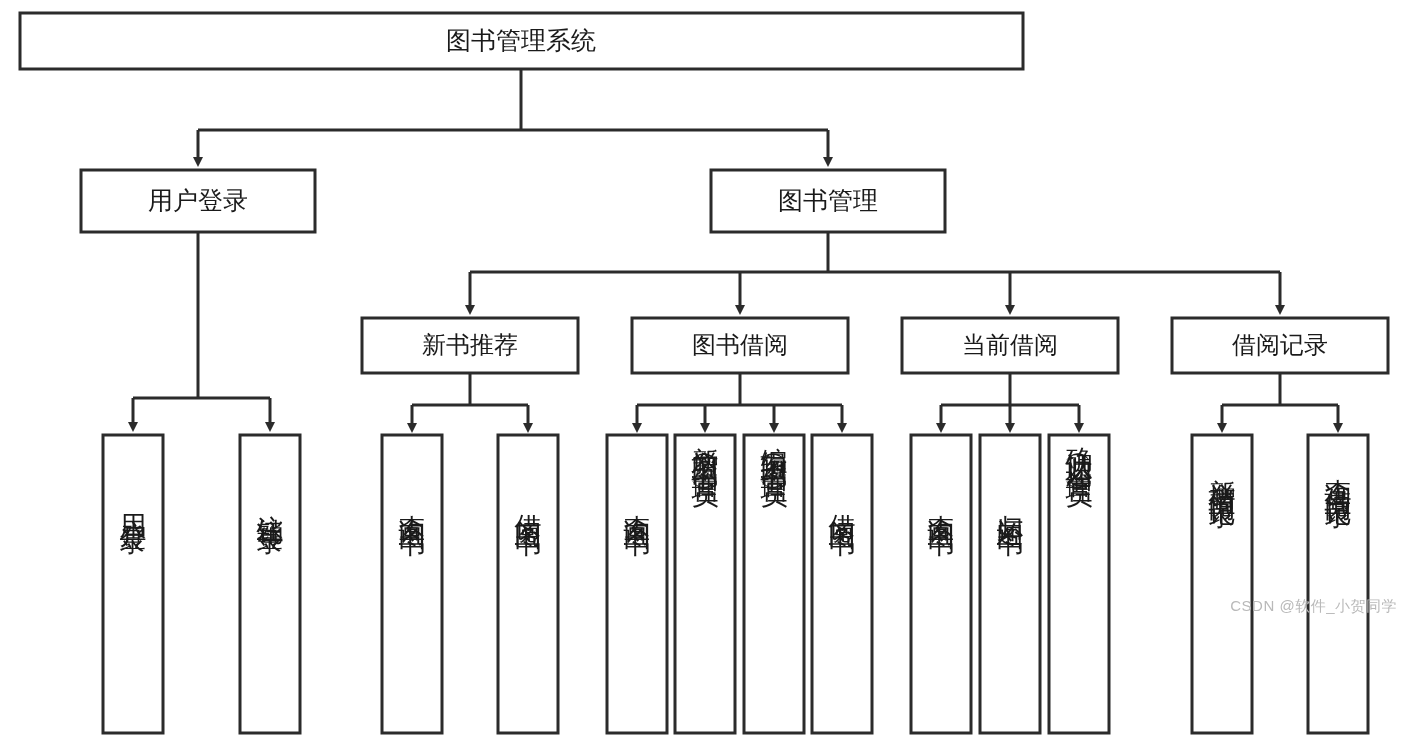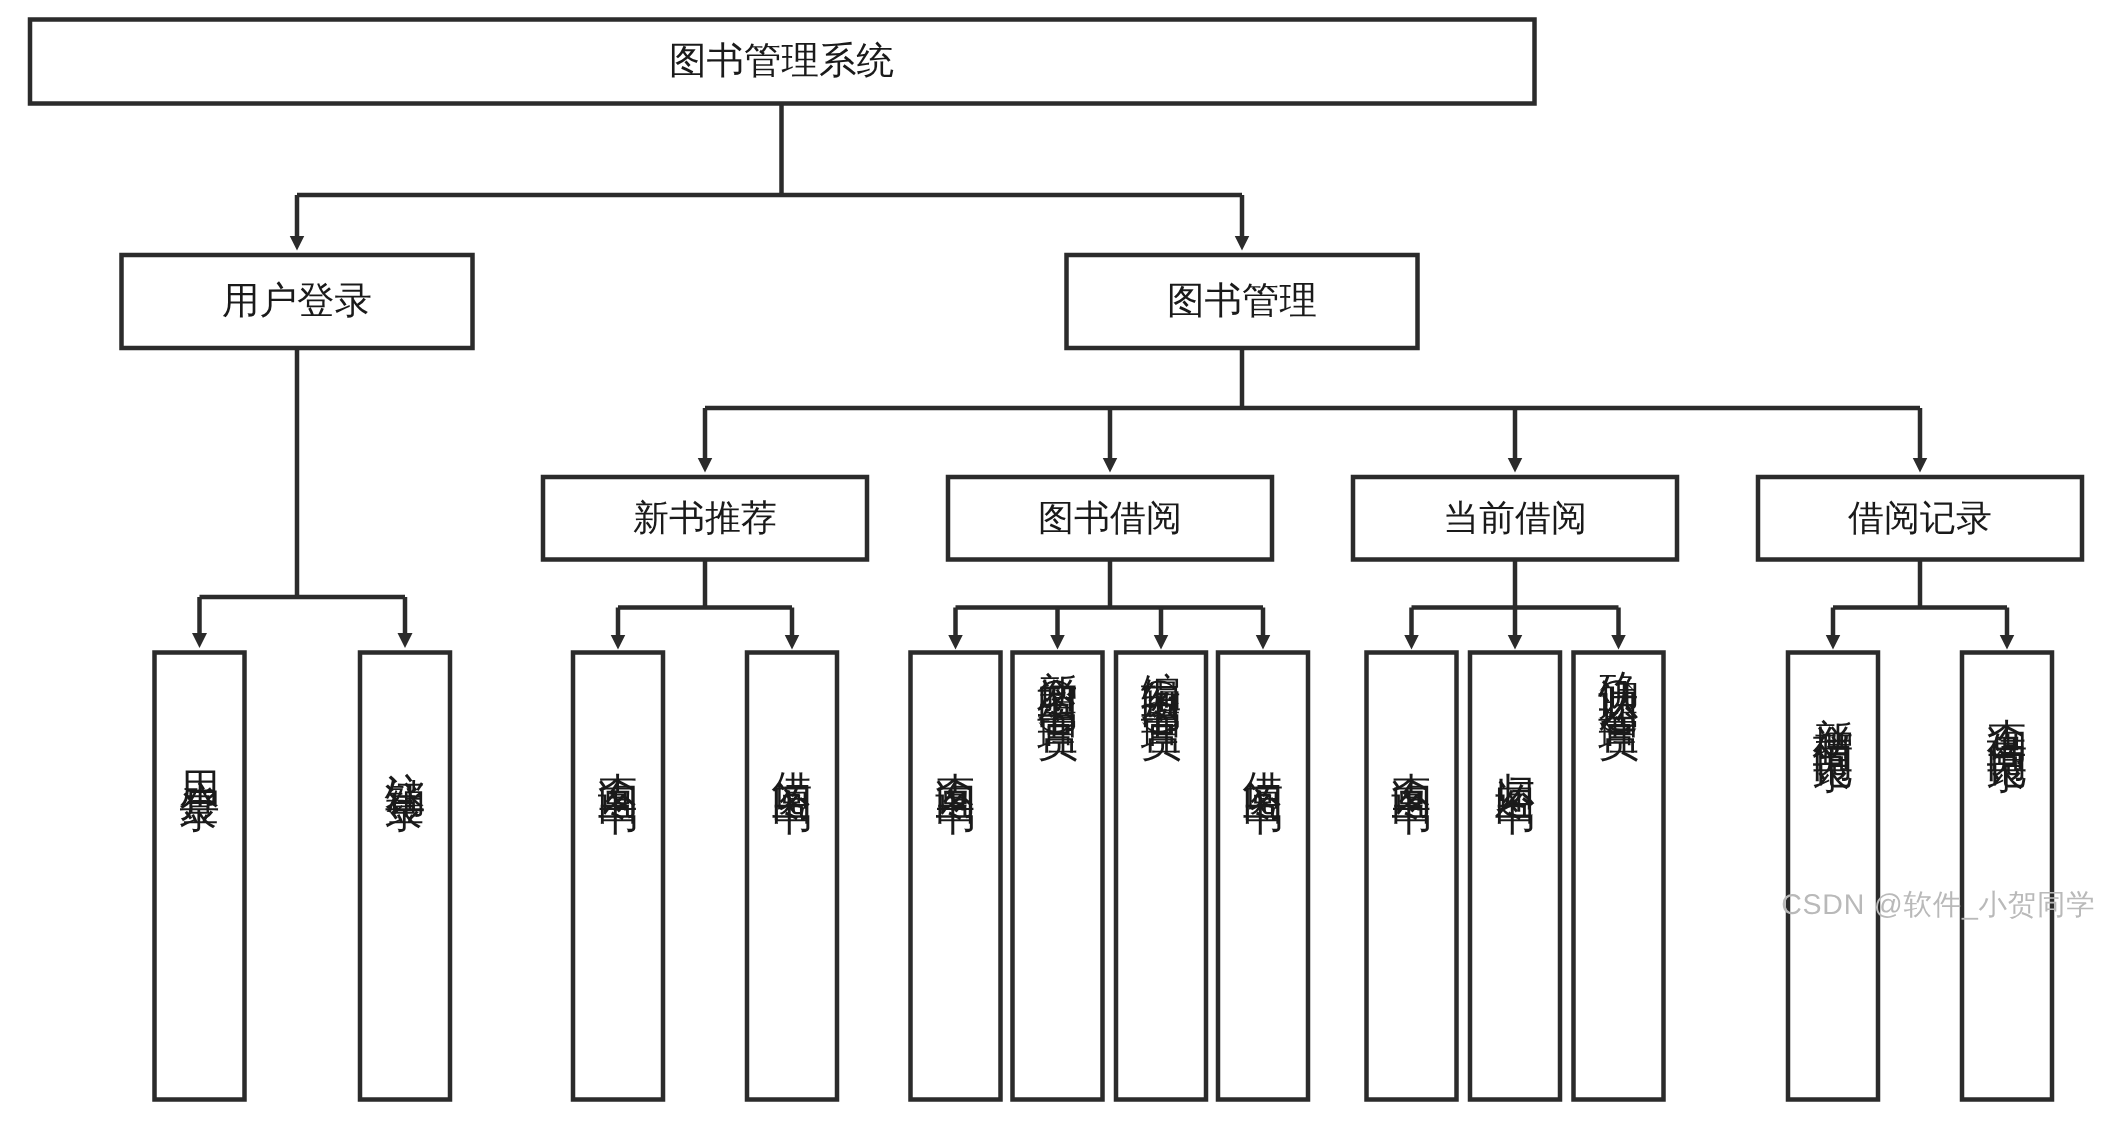--- a/index.html
+++ b/index.html
@@ -29,21 +29,21 @@
     writing-mode:vertical-rl;
     glyph-orientation-vertical:0;
     letter-spacing:5px;
   }
   .connector{stroke:#2b2b2b;stroke-width:3;fill:none;}
   .arrow-head{fill:#2b2b2b;stroke:none;}
   #watermark{
     position:absolute;
     right:8px;bottom:6px;
     font-family:"Liberation Sans","DejaVu Sans",sans-serif;
-    font-size:19px;
+    font-size:15px;
     color:#b9b9b9;
     white-space:nowrap;
     letter-spacing:0.5px;
   }
 </style>
 </head>
 <body>
 
 <div id="diagram-root">
 

